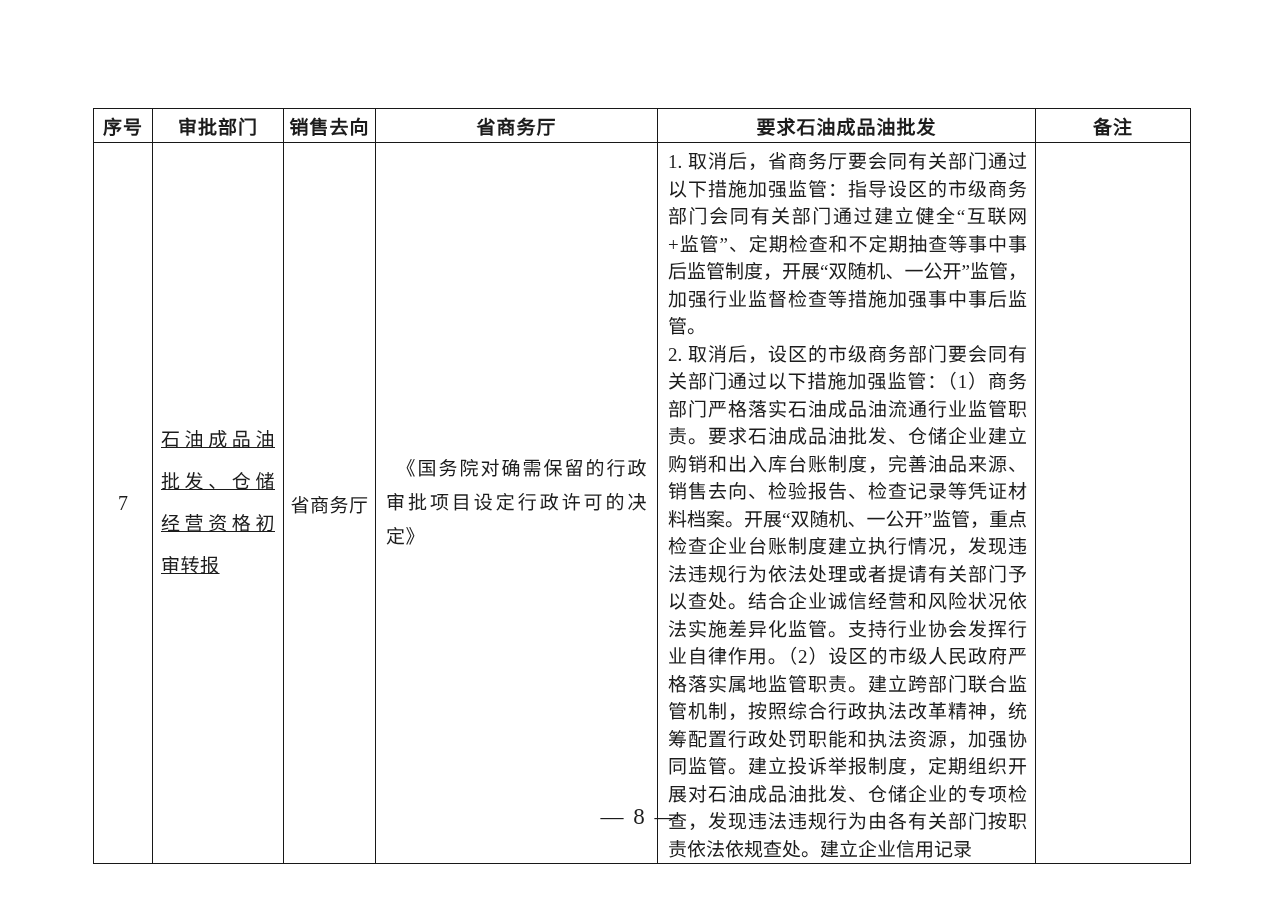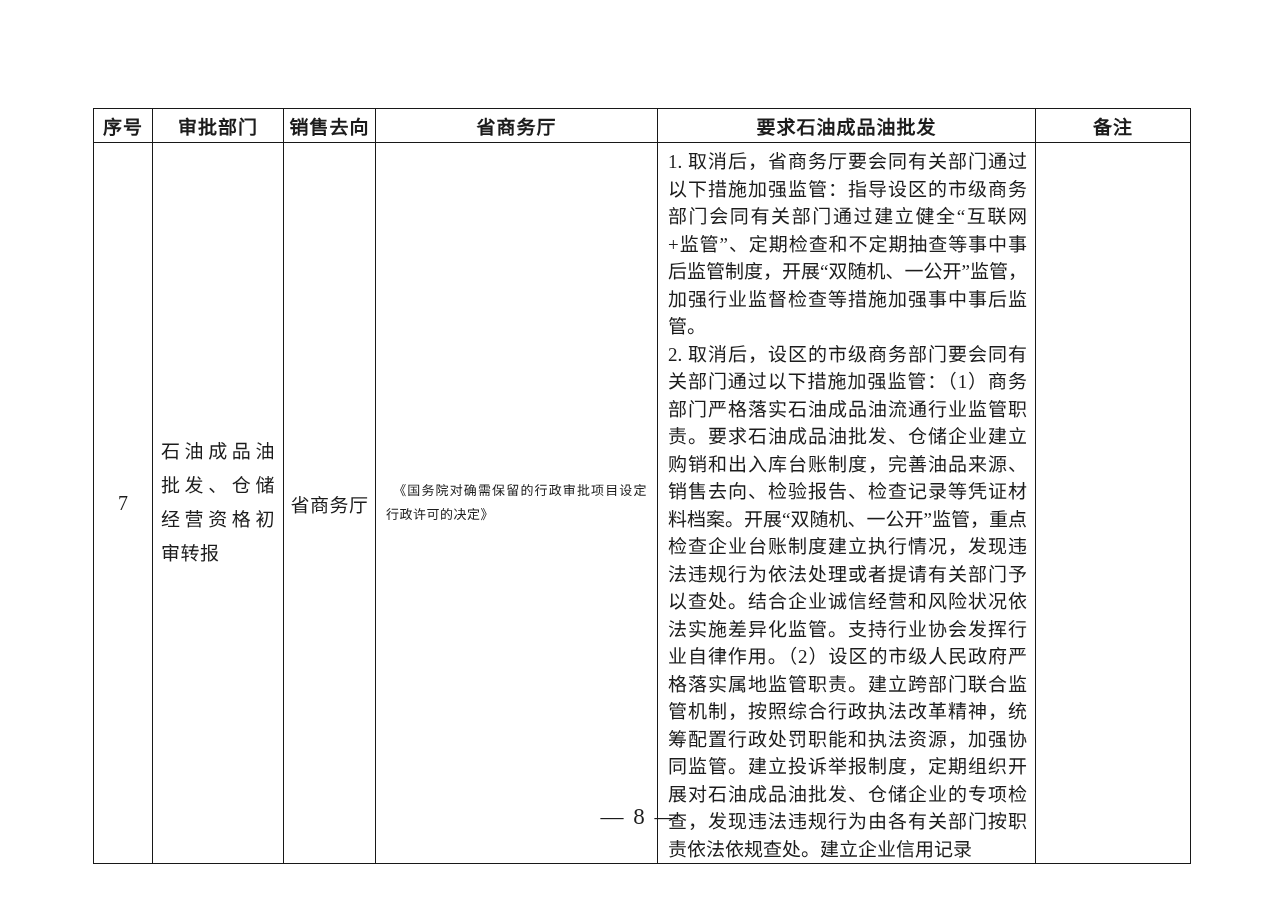--- a/index.html
+++ b/index.html
@@ -41,34 +41,35 @@
     text-align: center;
     letter-spacing: 1px;
   }
   td.cell-serial {
     text-align: center;
     font-size: 20px;
     font-family: "Liberation Serif", "DejaVu Serif", serif;
   }
   td.cell-item .item-text {
     font-size: 19px;
-    line-height: 34px;
+    line-height: 42px;
     text-align: justify;
     text-justify: inter-ideograph;
     padding: 0 8px;
     letter-spacing: 0.5px;
+    text-decoration: underline;
   }
   td.cell-dept {
     text-align: center;
     font-size: 19px;
     letter-spacing: 0.5px;
   }
   td.cell-basis .basis-text {
-    font-size: 13px;
-    line-height: 24px;
+    font-size: 19px;
+    line-height: 34px;
     text-align: justify;
     text-justify: inter-ideograph;
     padding: 0 10px;
     text-indent: 0.55em;
     letter-spacing: 0.5px;
   }
   td.cell-measures {
     vertical-align: top;
   }
   td.cell-measures .measures-text {

